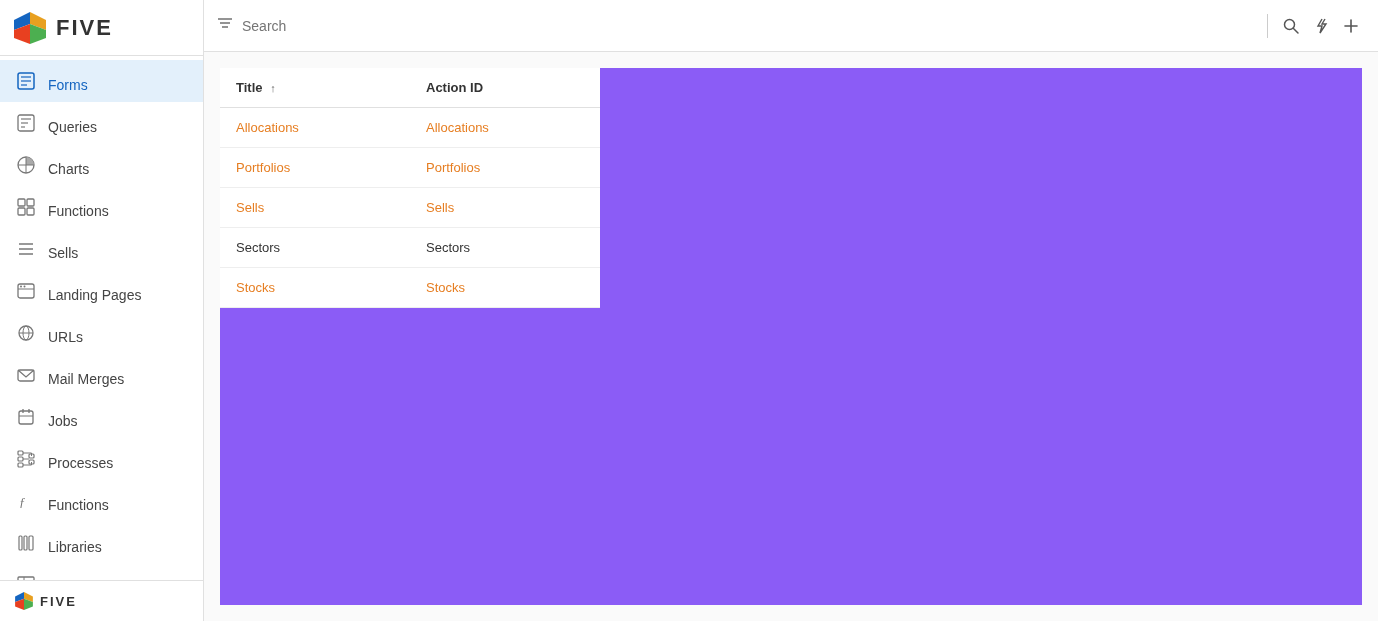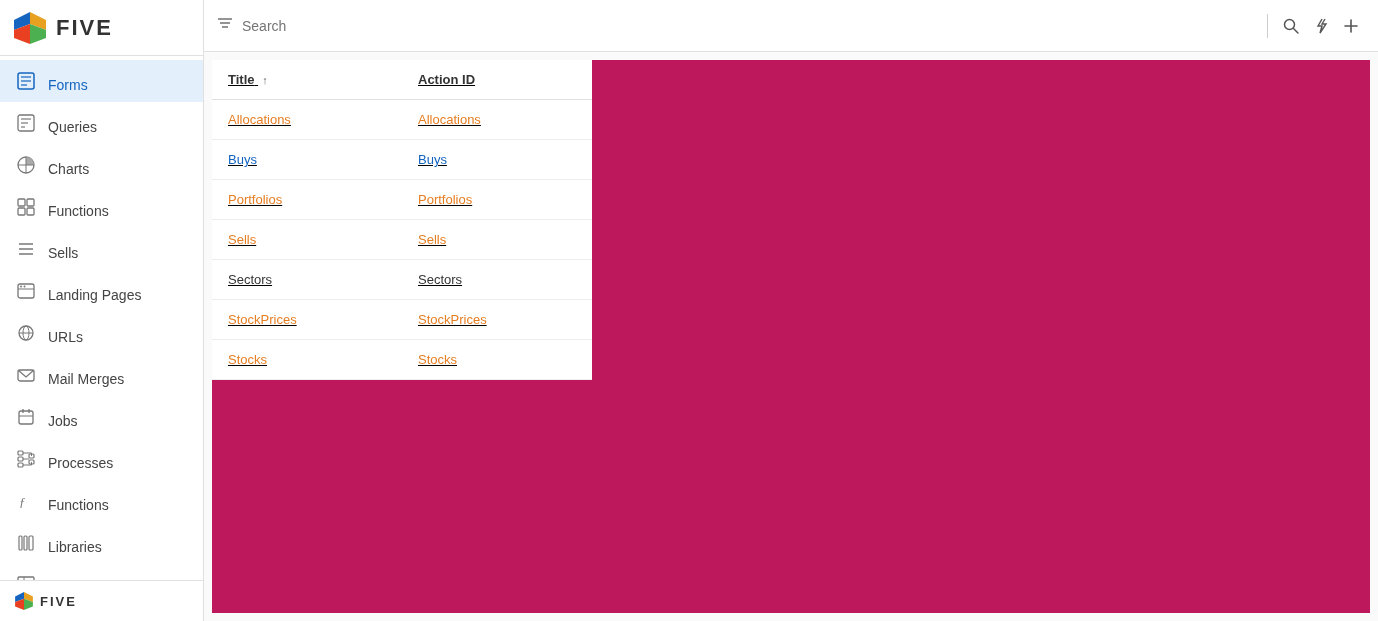--- a/index.html
+++ b/index.html
@@ -126,23 +126,22 @@
       justify-content: center;
       border-radius: 4px;
       transition: background 0.15s;
     }
 
     
     .table-container {
       flex: 1;
       overflow-y: auto;
       padding: 0;
-      background: #be185d;
-      margin: 8px;
-      text-decoration: underline;
+      background: #8b5cf6;
+      margin: 16px;
     }
     .data-table {
       width: 380px;
       border-collapse: collapse;
       background: #fff;
     }
     .data-table thead tr {
       border-bottom: 1px solid #e0e0e0;
     }
     .data-table th {
@@ -401,39 +400,31 @@
             <span>Action ID</span>
           </th>
         </tr>
       </thead>
       <tbody id="table-body">
       <tr>
     <td><span class="td-link" style="color:#e67e22;">Allocations</span></td>
     <td><span class="td-link-blue" style="color:#e67e22;">Allocations</span></td>
   </tr>
           <tr>
-    <td><span class="td-link" style="color:#1565c0;">Buys</span></td>
-    <td><span class="td-link-blue" style="color:#1565c0;">Buys</span></td>
-  </tr>
-          <tr>
     <td><span class="td-link" style="color:#e67e22;">Portfolios</span></td>
     <td><span class="td-link-blue" style="color:#e67e22;">Portfolios</span></td>
   </tr>
           <tr>
     <td><span class="td-link" style="color:#e67e22;">Sells</span></td>
     <td><span class="td-link-blue" style="color:#e67e22;">Sells</span></td>
   </tr>
           <tr>
     <td><span class="td-link" style="color:#333;">Sectors</span></td>
     <td><span class="td-link-blue" style="color:#333;">Sectors</span></td>
   </tr>
           <tr>
-    <td><span class="td-link" style="color:#e67e22;">StockPrices</span></td>
-    <td><span class="td-link-blue" style="color:#e67e22;">StockPrices</span></td>
-  </tr>
-          <tr>
     <td><span class="td-link" style="color:#e67e22;">Stocks</span></td>
     <td><span class="td-link-blue" style="color:#e67e22;">Stocks</span></td>
   </tr>
         </tbody>
     </table>
   </div>
 </main>
 
 </body></html>

